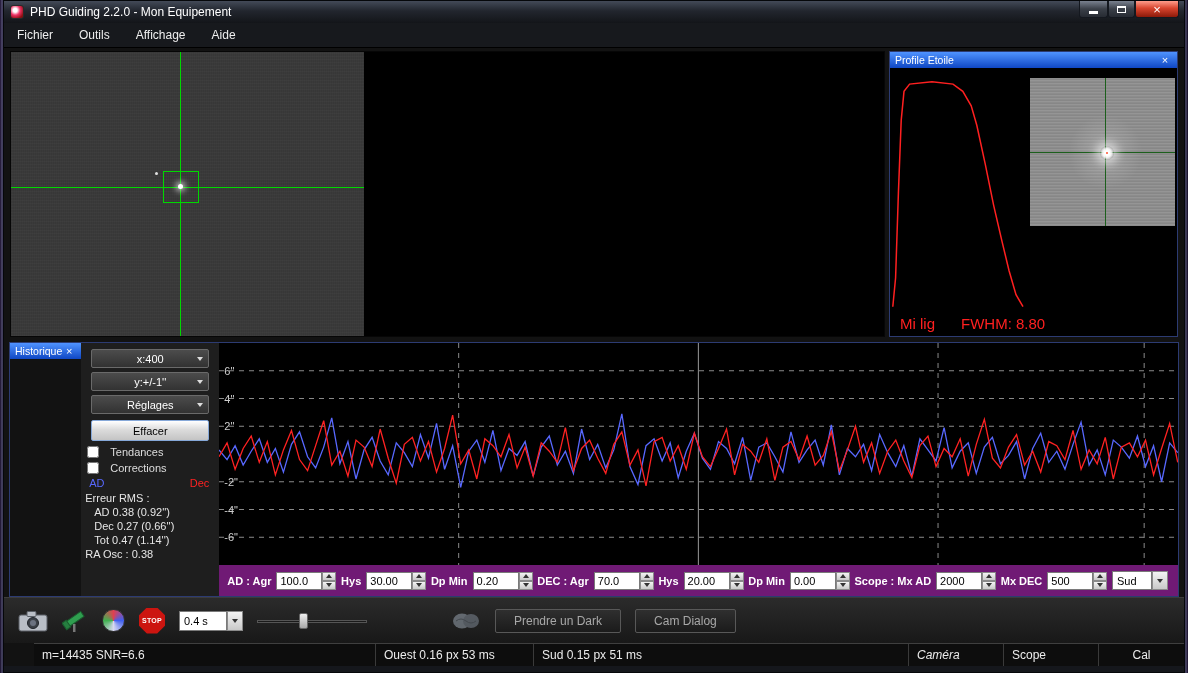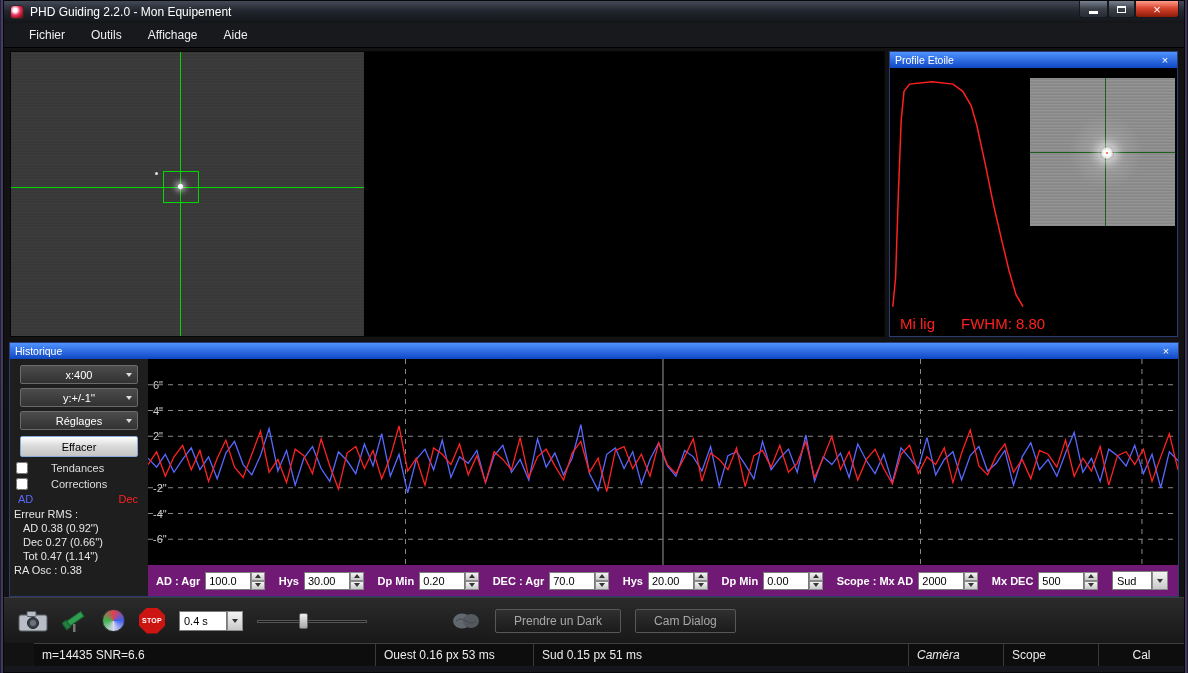--- a/index.html
+++ b/index.html
@@ -33,21 +33,21 @@
     background:linear-gradient(#79818f,#3a3f48 50%,#272b33);
   }
   .win-btn.min { width:29px; } .win-btn.max { width:27px; }
   .win-btn.close { width:44px; background:linear-gradient(#ff9d8b,#d8452e 45%,#8c1a0a); }
   .glyph-min { width:9px; height:3px; background:#fff; margin-top:6px; }
   .glyph-max { width:9px; height:7px; border:1px solid #fff; border-top:2px solid #fff; }
   .win-btn.close span { color:#fff; font-size:13px; line-height:13px; }
   
   .menubar {
     height:25px; flex:0 0 25px; background:#17191d; border-bottom:1px solid #000;
-    display:flex; align-items:stretch; padding-left:12px; color:#eee; font-size:12px;
+    display:flex; align-items:stretch; padding-left:0; color:#eee; font-size:12px;
   }
   .menu-item { display:flex; align-items:center; padding:0 13px; cursor:default; }
   
   .top-row { flex:0 0 292px; display:flex; gap:4px; padding:3px 6px; }
   .image-area { flex:1; background:#000; position:relative; overflow:hidden; border:1px solid #060606; }
   .camera-frame {
     position:absolute; left:0; top:0; width:353px; height:100%;
     background:#3a3a3a;
     background-image:
       repeating-linear-gradient(0deg, rgba(255,255,255,.018) 0 1px, transparent 1px 3px),
@@ -81,36 +81,36 @@
       repeating-linear-gradient(0deg,#8c8c8c 0 1px,#959595 1px 2px,#878787 2px 3px),
       radial-gradient(circle at 50% 50%, transparent 55%, rgba(0,0,0,.18));
   }
   .thumb-xv { position:absolute; left:52%; top:0; bottom:0; width:1px; background:#1c5f1c; }
   .thumb-xh { position:absolute; top:50%; left:0; right:0; height:1px; background:#1c5f1c; }
   .thumb-star { position:absolute; left:48%; top:46%; width:14px; height:14px; border-radius:50%;
     background:radial-gradient(circle,#fff 0 25%, rgba(255,255,255,.85) 45%, rgba(255,255,255,0) 75%);
     box-shadow:0 0 10px 4px rgba(255,255,255,.55); }
   .thumb-star::after { content:""; position:absolute; left:6px; top:6px; width:2px; height:2px; background:#ff5030; border-radius:50%; }
   
-  .history-panel { flex:0 0 255px; margin:2px 5px 0 5px; display:flex; flex-direction:column; border:1px solid #2c3b72;justify-content:center; }
+  .history-panel { flex:0 0 255px; margin:2px 5px 0 5px; display:flex; flex-direction:row; border:1px solid #2c3b72;justify-content:center; }
   .history-content { flex:1; display:flex; background:#000; min-height:0; }
   .history-side { width:138px; flex:0 0 138px; background:#1e1e1e; padding:4px 4px; color:#ddd; font-size:11px; display:flex; flex-direction:column; }
   .side-drop {
     height:19px; margin:2px 6px; background:linear-gradient(#4c4c4c,#323232);
     border:1px solid #6a6a6a; border-radius:2px; color:#fff;
     display:flex; align-items:center; justify-content:center; position:relative; font-size:11px;
   }
   .side-drop .arrow-down { position:absolute; right:5px; }
   .arrow-down { width:0; height:0; border-left:3px solid transparent; border-right:3px solid transparent; border-top:4px solid #ddd; }
   .btn-effacer {
     height:21px; margin:4px 6px 3px 6px; background:linear-gradient(#ffffff,#dcdcdc 45%,#c4c4c4);
     border:1px solid #86a8d8; border-radius:2px; color:#000; font-size:11px;
     display:flex; align-items:center; justify-content:center;
   }
-  .chk-row { display:flex; align-items:center; gap:23px; margin:2px 2px; }
+  .chk-row { display:flex; align-items:center; gap:11px; margin:2px 2px; }
   .chk-row input { width:12px; height:12px; }
   .legend-row { display:flex; justify-content:space-between; padding:1px 6px 1px 4px; }
   .legend-ad { color:#5868ff; } .legend-dec { color:#ff2222; }
   .rms-block { margin-top:1px; line-height:14px; color:#e6e6e6; }
   .rms-val { padding-left:9px; }
   .history-main { flex:1; display:flex; flex-direction:column; min-width:0; }
   .history-graph { flex:1; position:relative; background:#000; }
   .history-graph svg { position:absolute; inset:0; width:100%; height:100%; }
   .ylab { position:absolute; left:5px; transform:translateY(-50%); color:#cfcfcf; font-size:11px; }
   

